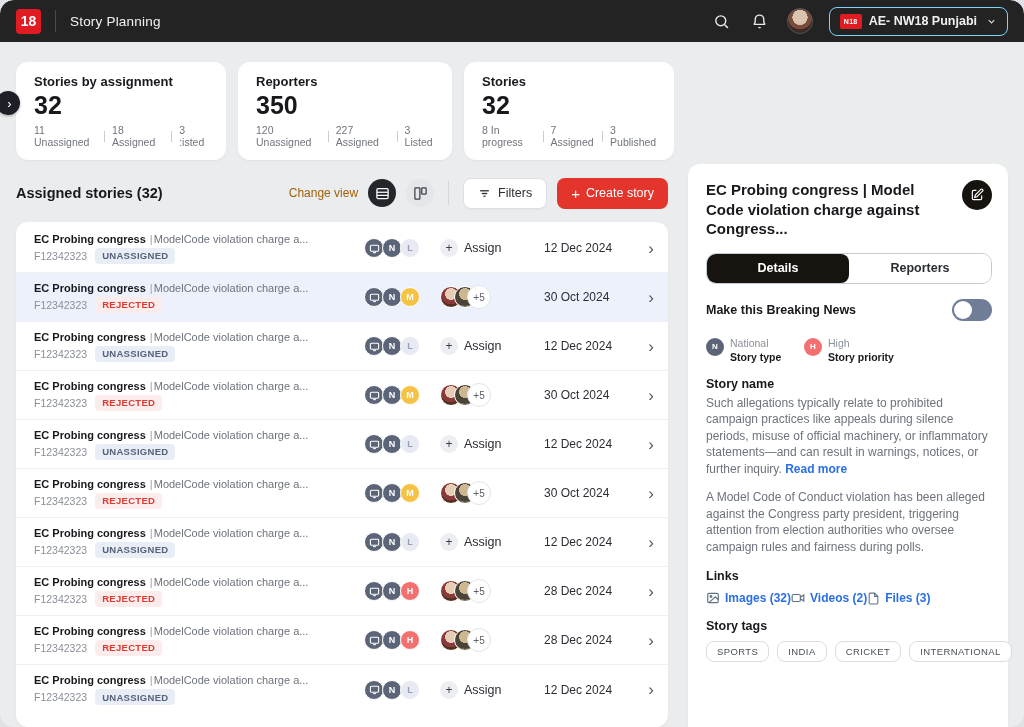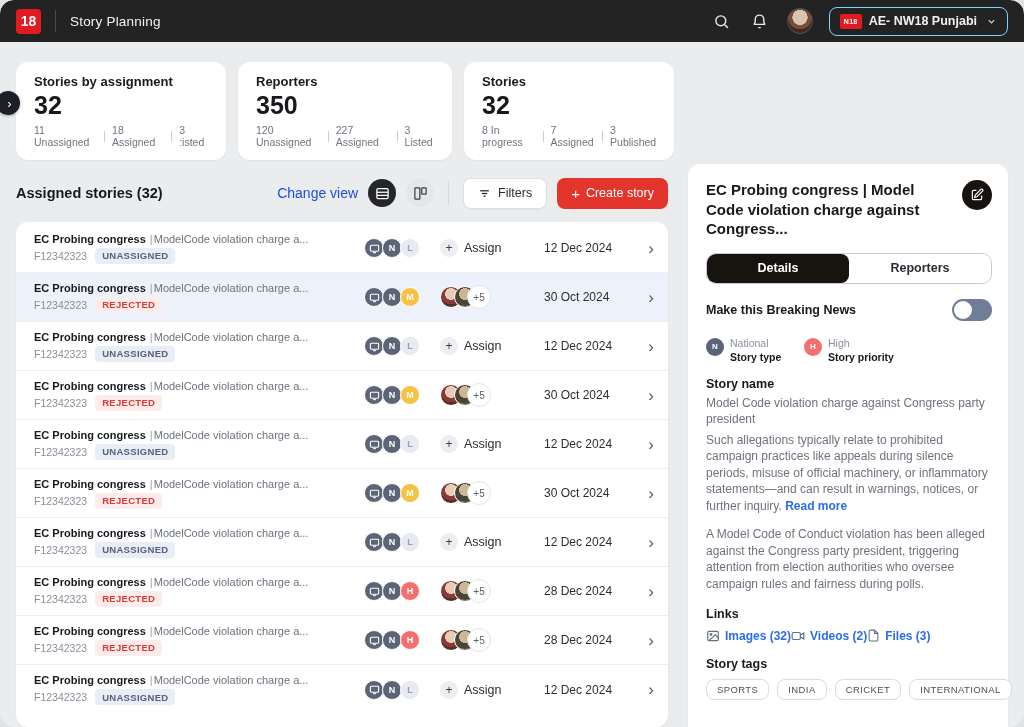--- a/index.html
+++ b/index.html
@@ -30,21 +30,21 @@
   .stat-sub .pipe { width:1px; height:11px; background:#c9ccd2; margin:0 7px; }
   .expander { position:absolute; left:-4px; top:91px; width:24px; height:24px; border-radius:50%; background:#1c2026; color:#fff; display:flex; align-items:center; justify-content:center; font-size:13px; padding-left:3px; cursor:pointer; box-shadow:0 1px 3px rgba(0,0,0,.3); }
 
   
   .main { display:flex; padding:0 16px; gap:20px; }
   .left-col { width:652px; }
 
   .list-header { display:flex; align-items:center; height:58px; }
   .list-title { font-size:14.5px; font-weight:bold; color:#17191c; }
   .lh-right { margin-left:auto; display:flex; align-items:center; gap:10px; }
-  .change-view-label { font-size:14px; color:#1d4ed8; }
+  .change-view-label { font-size:12px; color:#a16207; }
   .view-btn { width:28px; height:28px; border-radius:50%; display:flex; align-items:center; justify-content:center; cursor:pointer; }
   .view-btn.active { background:#24262b; }
   .view-btn.inactive { background:#e4e6ea; }
   .lh-divider { width:1px; height:24px; background:#d4d7dc; margin:0 4px; }
   .filters-btn { display:flex; align-items:center; gap:7px; background:#fff; border:1px solid #dcdfe4; border-radius:8px; height:31px; padding:0 14px; font-size:12.5px; color:#2a2d33; cursor:pointer; box-shadow:0 1px 1px rgba(0,0,0,.03); }
   .create-btn { display:flex; align-items:center; gap:6px; background:#e3352b; color:#fff; border:none; border-radius:8px; height:31px; padding:0 14px; font-size:12.5px; cursor:pointer; }
   .create-btn .plus { font-size:15px; font-weight:400; }
 
   
   .story-list { width:652px; height:505px; padding:2px 0; overflow:hidden; }
@@ -590,21 +590,20 @@
         <div class="meta-item" style="flex:1;">
           <span class="meta-circ red">H</span>
           <span>
             <div class="meta-value">High</div>
             <div class="meta-label">Story priority</div>
           </span>
         </div>
       </div>
 
       <div class="sec-label">Story name</div>
-      <div class="sec-text">Model Code violation charge against Congress party president</div>
 
       <div class="desc">
         <p><span>Such allegations typically relate to prohibited campaign practices like appeals during silence periods, misuse of official machinery, or inflammatory statements—and can result in warnings, notices, or further inquiry. </span><a class="read-more" href="#">Read more</a></p>
         <p>A Model Code of Conduct violation has been alleged against the Congress party president, triggering attention from election authorities who oversee campaign rules and fairness during polls.</p>
       </div>
 
       <div class="sec-label">Links</div>
       <div class="links-row">
         <span class="link-item">
           <svg width="14" height="14" viewBox="0 0 24 24" fill="none" stroke="#5f7285" stroke-width="2">

